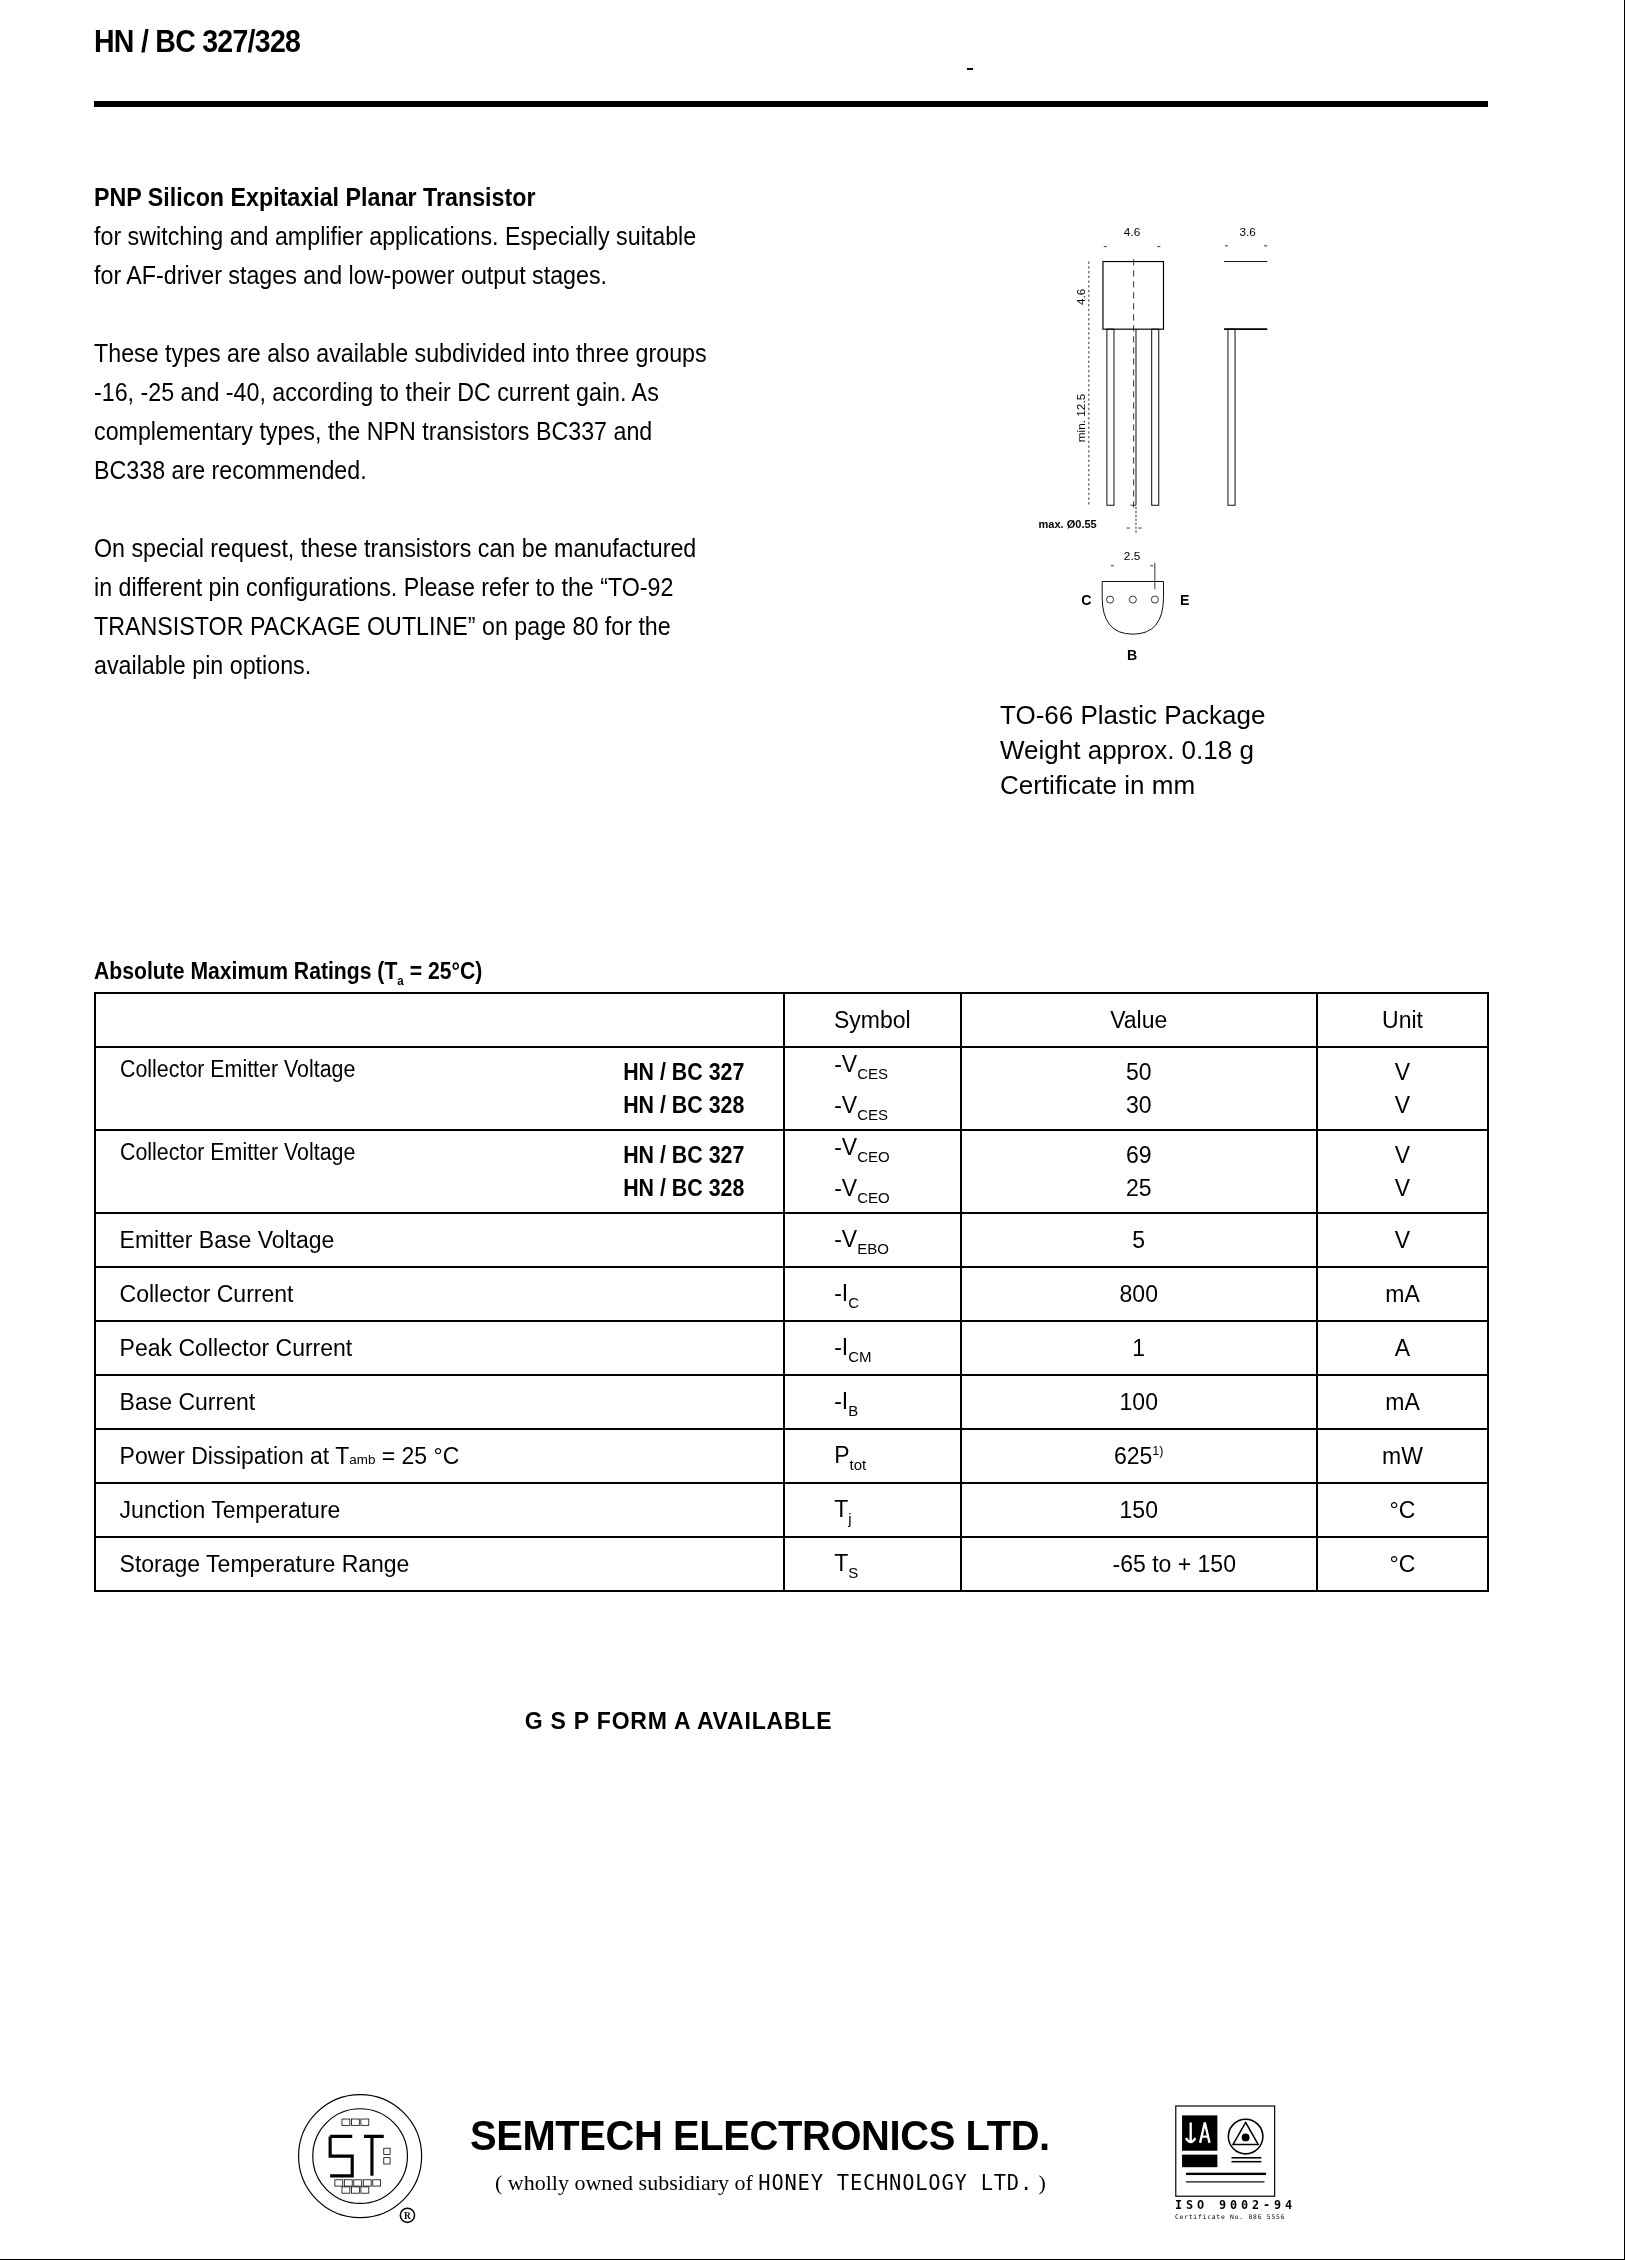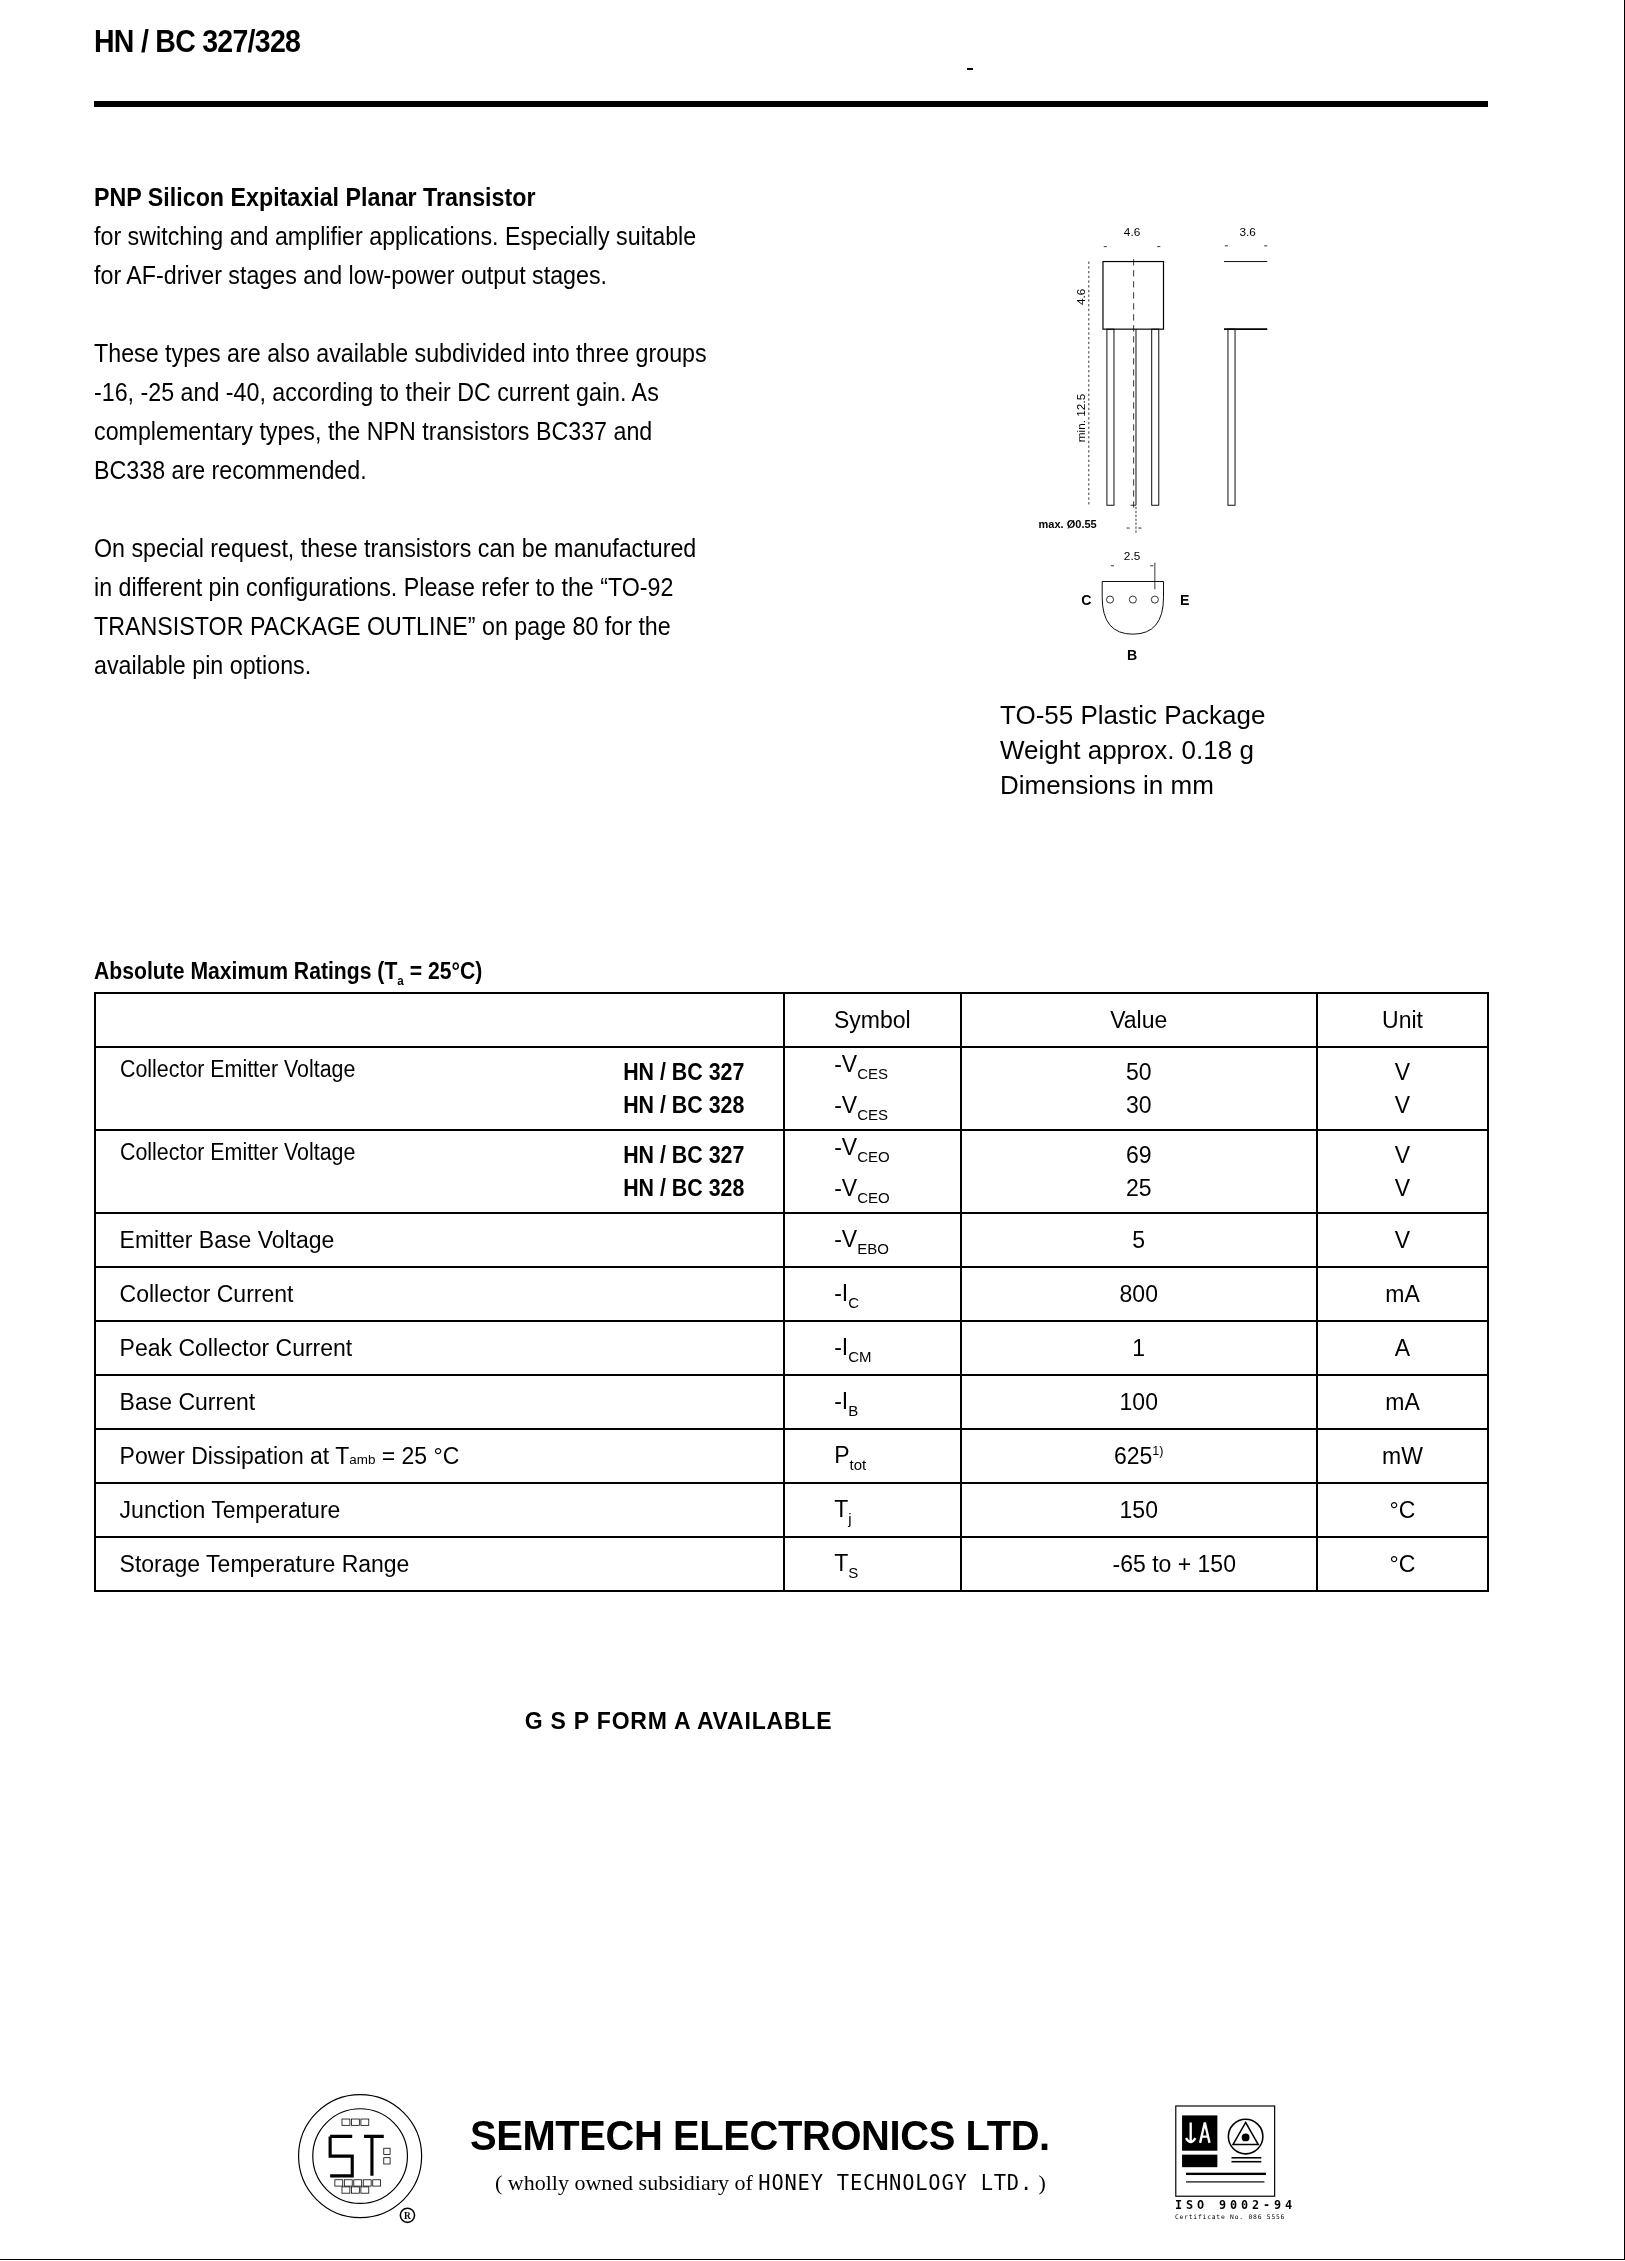--- a/index.html
+++ b/index.html
@@ -121,23 +121,23 @@
   <path d="M102,470 L180,470 L180,490 Q180,537 141,537 Q102,537 102,490 Z" fill="none" stroke="#000" stroke-width="1.2"></path>
   <circle cx="112" cy="493" r="4.5" fill="none" stroke="#000"></circle>
   <circle cx="141" cy="493" r="4.5" fill="none" stroke="#000"></circle>
   <circle cx="169" cy="493" r="4.5" fill="none" stroke="#000"></circle>
   <text x="82" y="500" font-size="18" font-weight="bold" text-anchor="middle">C</text>
   <text x="207" y="500" font-size="18" font-weight="bold" text-anchor="middle">E</text>
   <text x="140" y="570" font-size="18" font-weight="bold" text-anchor="middle">B</text>
 </svg>
 
 <div class="pkg-caption">
-  <div>TO-55 Plastic Package</div>
+  <div>TO-66 Plastic Package</div>
   <div>Weight approx. 0.18 g</div>
-  <div>Dimensions in mm</div>
+  <div>Certificate in mm</div>
 </div>
 
 <div class="section-title"><span>Absolute Maximum Ratings (T</span><sub>a</sub><span> = 25°C)</span></div>
 
 <table class="ratings">
   <tbody>
       <tr>
     <th class="c-param"></th>
     <th class="c-sym" style="text-align:center">Symbol</th>
     <th class="c-val">Value</th>

